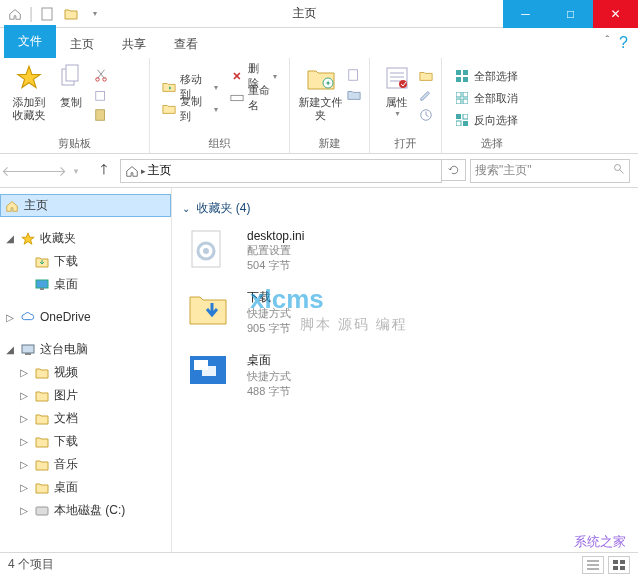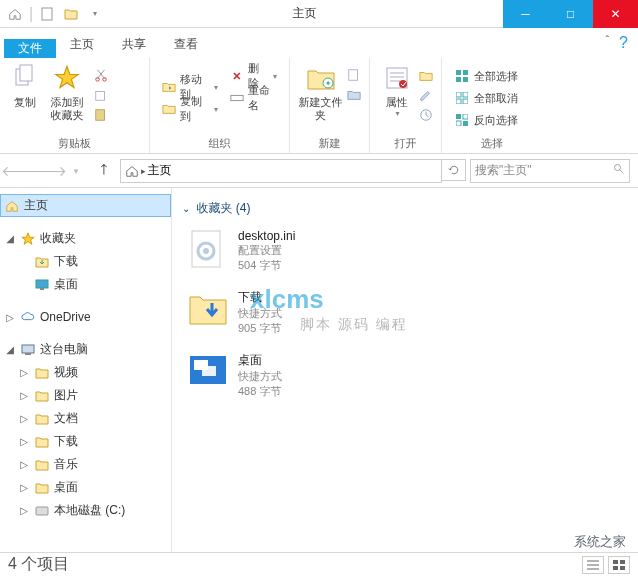--- a/index.html
+++ b/index.html
@@ -9,21 +9,21 @@
 .titlebar .qat { display: flex; gap: 2px; padding-left: 4px; align-items: center; }
 .qat-btn { width: 22px; height: 22px; display: flex; align-items: center; justify-content: center; }
 .titlebar-title { flex: 1; text-align: center; font-size: 12px; color: #333; }
 .win-controls { display: flex; }
 .win-btn { width: 45px; height: 28px; display: flex; align-items: center; justify-content: center; font-size: 12px; }
 .win-min { background: #1aa1e1; color: #fff; }
 .win-max { background: #1aa1e1; color: #fff; }
 .win-close { background: #e81123; color: #fff; }
 
 .tabs { height: 30px; background: #fff; display: flex; align-items: flex-end; padding-left: 4px; position: relative; }
-.tab-file { background: #1aa1e1; color: #fff; padding: 1px 14px; font-size: 12px; }
+.tab-file { background: #1aa1e1; color: #fff; padding: 8px 14px; font-size: 12px; }
 .tab { padding: 5px 14px; font-size: 12px; color: #444; }
 .tabs-right { position: absolute; right: 10px; top: 6px; display: flex; gap: 10px; color: #555; }
 
 .ribbon { height: 96px; background: #fff; border-bottom: 1px solid #d9d9d9; display: flex; }
 .ribbon-group { border-right: 1px solid #e5e5e5; padding: 4px 8px 2px; display: flex; flex-direction: column; }
 .ribbon-group-content { flex: 1; display: flex; align-items: flex-start; gap: 4px; }
 .ribbon-group-label { text-align: center; font-size: 11px; color: #666; padding-top: 2px; }
 .big-btn { display: flex; flex-direction: column; align-items: center; width: 42px; font-size: 11px; color: #444; text-align: center; line-height: 1.2; }
 .big-btn .icon-box { width: 32px; height: 32px; display: flex; align-items: center; justify-content: center; margin-bottom: 2px; }
 .small-stack { display: flex; flex-direction: column; gap: 2px; }
@@ -47,34 +47,34 @@
 .tree-item { display: flex; align-items: center; font-size: 12px; color: #333; padding: 3px 4px; gap: 4px; }
 .tree-item.selected { background: #cde8ff; border: 1px solid #7ab8e8; padding: 2px 3px; }
 .tree-icon { width: 16px; height: 16px; display: flex; align-items: center; justify-content: center; }
 .expander { width: 12px; font-size: 10px; color: #666; text-align: center; }
 .ind1 { padding-left: 18px; }
 .ind2 { padding-left: 34px; }
 
 .file-area { flex: 1; padding: 8px 10px; overflow-y: auto; position: relative; }
 .group-header { font-size: 12px; color: #1a4a7a; display: flex; align-items: center; gap: 6px; padding: 4px 0 8px; }
 .group-header .gh-chev { font-size: 10px; }
-.file-row { display: flex; gap: 10px; padding: 4px 0 12px 6px; }
+.file-row { display: flex; gap: 19px; padding: 4px 0 12px 6px; }
 .file-icon { width: 40px; height: 40px; display: flex; align-items: center; justify-content: center; }
 .file-meta { display: flex; flex-direction: column; font-size: 12px; }
 .file-name { color: #222; }
 .file-type { color: #888; font-size: 11px; }
 .file-size { color: #888; font-size: 11px; }
 
-.statusbar { height: 24px; border-top: 1px solid #d9d9d9; display: flex; align-items: center; justify-content: space-between; padding: 0 8px; font-size: 16px; color: #555; }
+.statusbar { height: 24px; border-top: 1px solid #d9d9d9; display: flex; align-items: center; justify-content: space-between; padding: 0 8px; font-size: 12px; color: #555; }
 .sb-right { display: flex; gap: 4px; }
 .view-btn { width: 22px; height: 18px; border: 1px solid #ccc; display: flex; align-items: center; justify-content: center; }
 
 .watermark1 { position: absolute; left: 250px; top: 284px; font-size: 26px; color: #1aa1e1; opacity: 0.6; pointer-events: none; font-weight: bold; }
 .watermark2 { position: absolute; left: 300px; top: 316px; font-size: 14px; color: #888; opacity: 0.6; pointer-events: none; letter-spacing: 2px; }
-.watermark3 { position: absolute; right: 12px; bottom: 32px; font-size: 13px; color: #0f172a; opacity: 0.7; pointer-events: none; }
+.watermark3 { position: absolute; right: 12px; bottom: 32px; font-size: 13px; color: #6d28d9; opacity: 0.7; pointer-events: none; }
 </style>
 </head>
 <body>
 
 <div class="titlebar">
   <div class="qat">
     <div class="qat-btn">
         <svg width="14" height="14" viewBox="0 0 16 16">
           <path d="M2 8l6-5 6 5v6H9v-4H7v4H2z" fill="none" stroke="#888" stroke-width="1"></path>
         </svg>
@@ -108,36 +108,36 @@
   <div class="tabs-right">
     <span style="font-size:11px">ˆ</span>
     <span style="color:#1aa1e1">?</span>
   </div>
 </div>
 
 <div class="ribbon">
 
   <div class="ribbon-group" style="width:150px">
     <div class="ribbon-group-content">
+      <div class="big-btn">
+        <div class="icon-box">
+            <svg width="28" height="28" viewBox="0 0 24 24">
+              <path d="M12 2l2.5 7h7l-5.7 4.2 2.2 7L12 16l-6 4.2 2.2-7L2.5 9h7z" fill="#ffcc33" stroke="#cc9900"></path>
+            </svg>
+          </div>
+        <span>添加到收藏夹</span>
+      </div>
       <div class="big-btn" style="width:34px">
         <div class="icon-box">
             <svg width="24" height="28" viewBox="0 0 24 28">
               <rect x="3" y="5" width="12" height="16" fill="#fff" stroke="#aac"></rect>
               <rect x="7" y="1" width="12" height="16" fill="#fff" stroke="#aac"></rect>
             </svg>
           </div>
         <span>复制</span>
-      </div>
-      <div class="big-btn">
-        <div class="icon-box">
-            <svg width="28" height="28" viewBox="0 0 24 24">
-              <path d="M12 2l2.5 7h7l-5.7 4.2 2.2 7L12 16l-6 4.2 2.2-7L2.5 9h7z" fill="#ffcc33" stroke="#cc9900"></path>
-            </svg>
-          </div>
-        <span>添加到收藏夹</span>
       </div>
       <div class="small-stack" style="margin-left:2px;margin-top:6px">
         <div class="si"><svg width="14" height="14" viewBox="0 0 16 16">
               <path d="M4 2l8 10M12 2L4 12" stroke="#888" fill="none"></path>
               <circle cx="4" cy="13" r="2" fill="none" stroke="#c33"></circle>
               <circle cx="12" cy="13" r="2" fill="none" stroke="#c33"></circle>
             </svg></div>
         <div class="si"><svg width="14" height="14" viewBox="0 0 16 16">
               <rect x="2" y="4" width="10" height="10" fill="none" stroke="#aac"></rect>
             </svg></div>

